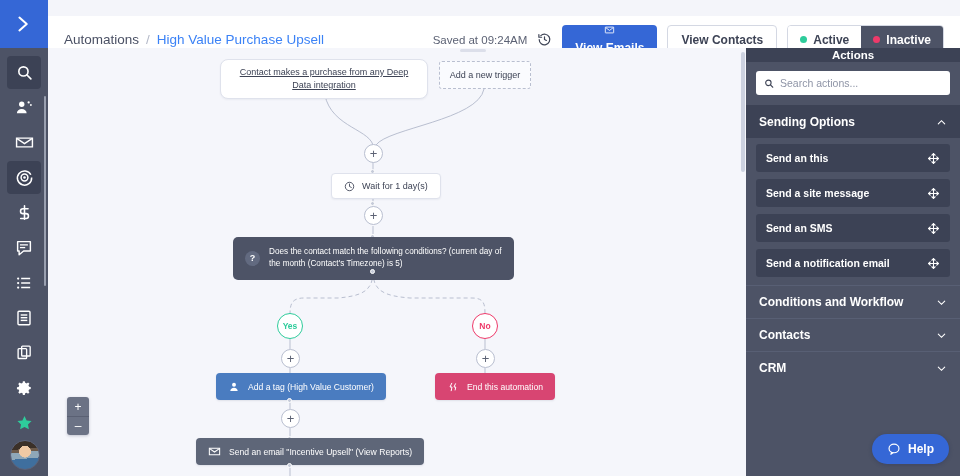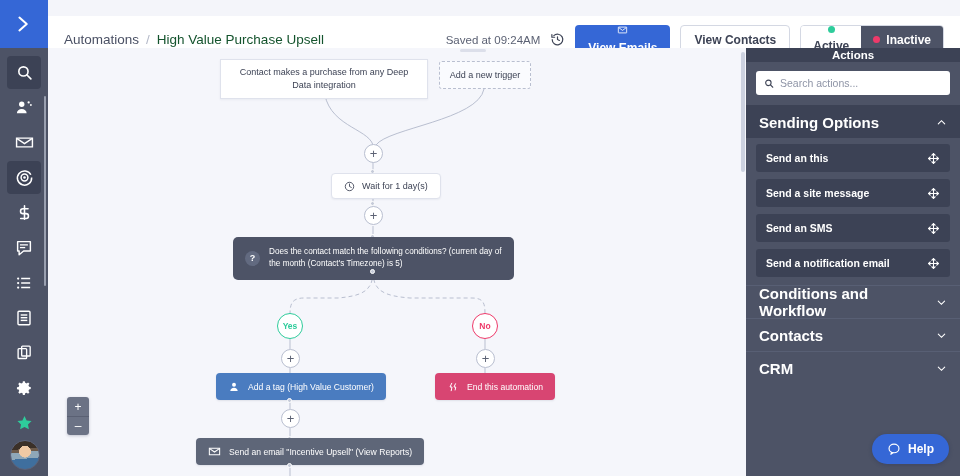--- a/index.html
+++ b/index.html
@@ -46,51 +46,52 @@
 
   
   .topbar {
     position: absolute; left: 48px; top: 16px; width: 912px; height: 48px;
     background: #ffffff; border-bottom: 1px solid #e3e6ef;
     display: flex; align-items: center; padding: 0 16px;
   }
   .breadcrumb { font-size: 13.5px; color: #3d4355; display: flex; align-items: center; gap: 7px; }
   .bc-root { color: #4a5064; }
   .bc-sep { color: #b4b9c8; }
-  .bc-title { color: #14532d; }
+  .bc-title { color: #3b82f6; }
   .top-right { margin-left: auto; display: flex; align-items: center; gap: 10px; }
   .saved-txt { font-size: 11.5px; color: #5c6274; }
   .hist-icon { color: #3d4355; display: flex; align-items: center; cursor: pointer; }
   .btn {
     height: 30px; border-radius: 4px; font-size: 12px; font-weight: bold;
     display: inline-flex; align-items: center; justify-content: center;
     padding: 0 13px; cursor: pointer; white-space: nowrap; flex-direction: column;
   }
   .btn-primary { background: #3567d6; color: #fff; gap: 6px; }
   .btn-outline { background: #fff; color: #3d4355; border: 1px solid #d4d8e3; }
   .seg { display: flex; height: 30px; border-radius: 4px; overflow: hidden; border: 1px solid #d4d8e3; }
   .seg-item {
     display: flex; align-items: center; gap: 6px; padding: 0 12px;
     font-size: 12px; font-weight: bold; cursor: pointer;
   }
-  .seg-item.off { background: #fff; color: #3d4355; flex-direction: column; }
+  .seg-item.off { background: #fff; color: #3d4355; }
   .seg-item.on { background: #4d5366; color: #fff; }
   .dot { width: 7px; height: 7px; border-radius: 50%; display: inline-block; }
 
   
   .canvas {
     position: absolute; left: 48px; top: 48px; width: 698px; height: 428px;
     background: #f5f6fb; overflow: hidden;
   }
   .node { position: absolute; }
   .trigger-box {
-    background: #fff; border: 1px solid #dfe2ec; border-radius: 0;
+    background: #fff; border: 1px solid #dfe2ec; border-radius: 8px;
     font-size: 9px; color: #3d4355; line-height: 1.45; text-align: center;
     display: flex; align-items: center; justify-content: center; padding: 6px 10px;
     box-shadow: 0 1px 2px rgba(40,48,80,.06);
+    text-decoration: underline;
   }
   .trigger-dashed {
     background: #fafbfe; border: 1px dashed #b9bfd0; border-radius: 3px;
     font-size: 9px; color: #3d4355; text-align: center;
     display: flex; align-items: center; justify-content: center;
   }
   .plus {
     width: 19px; height: 19px; border-radius: 50%;
     background: #fff; border: 1px solid #b9bfd0;
     display: flex; align-items: center; justify-content: center;
@@ -165,21 +166,21 @@
     height: 24px; background: #fff; border-radius: 3px;
     display: flex; align-items: center; gap: 6px; padding: 0 8px;
   }
   .search-box input {
     border: 0; outline: 0; font-size: 10.5px; color: #3d4355;
     font-family: "Liberation Sans", sans-serif; background: transparent; width: 100%;
   }
   .search-box input::placeholder { color: #8e94a6; }
   .group-head {
     height: 33px; display: flex; align-items: center; justify-content: space-between;
-    padding: 0 13px; color: #fff; font-size: 15px; font-weight: bold;
+    padding: 0 13px; color: #fff; font-size: 12px; font-weight: bold;
     cursor: pointer; border-top: 1px solid #585f74;
   }
   .group-head.open { background: #3c4255; border-top: 1px solid #3c4255; }
   .group-body { padding: 6px 10px 8px; display: flex; flex-direction: column; gap: 7px; }
   .action-item {
     height: 28px; background: #3c4255; border-radius: 3px;
     display: flex; align-items: center; justify-content: space-between;
     padding: 0 10px; color: #fff; font-size: 10.5px; font-weight: bold; cursor: grab;
   }
   .drag-ico { color: #fff; display: flex; }

